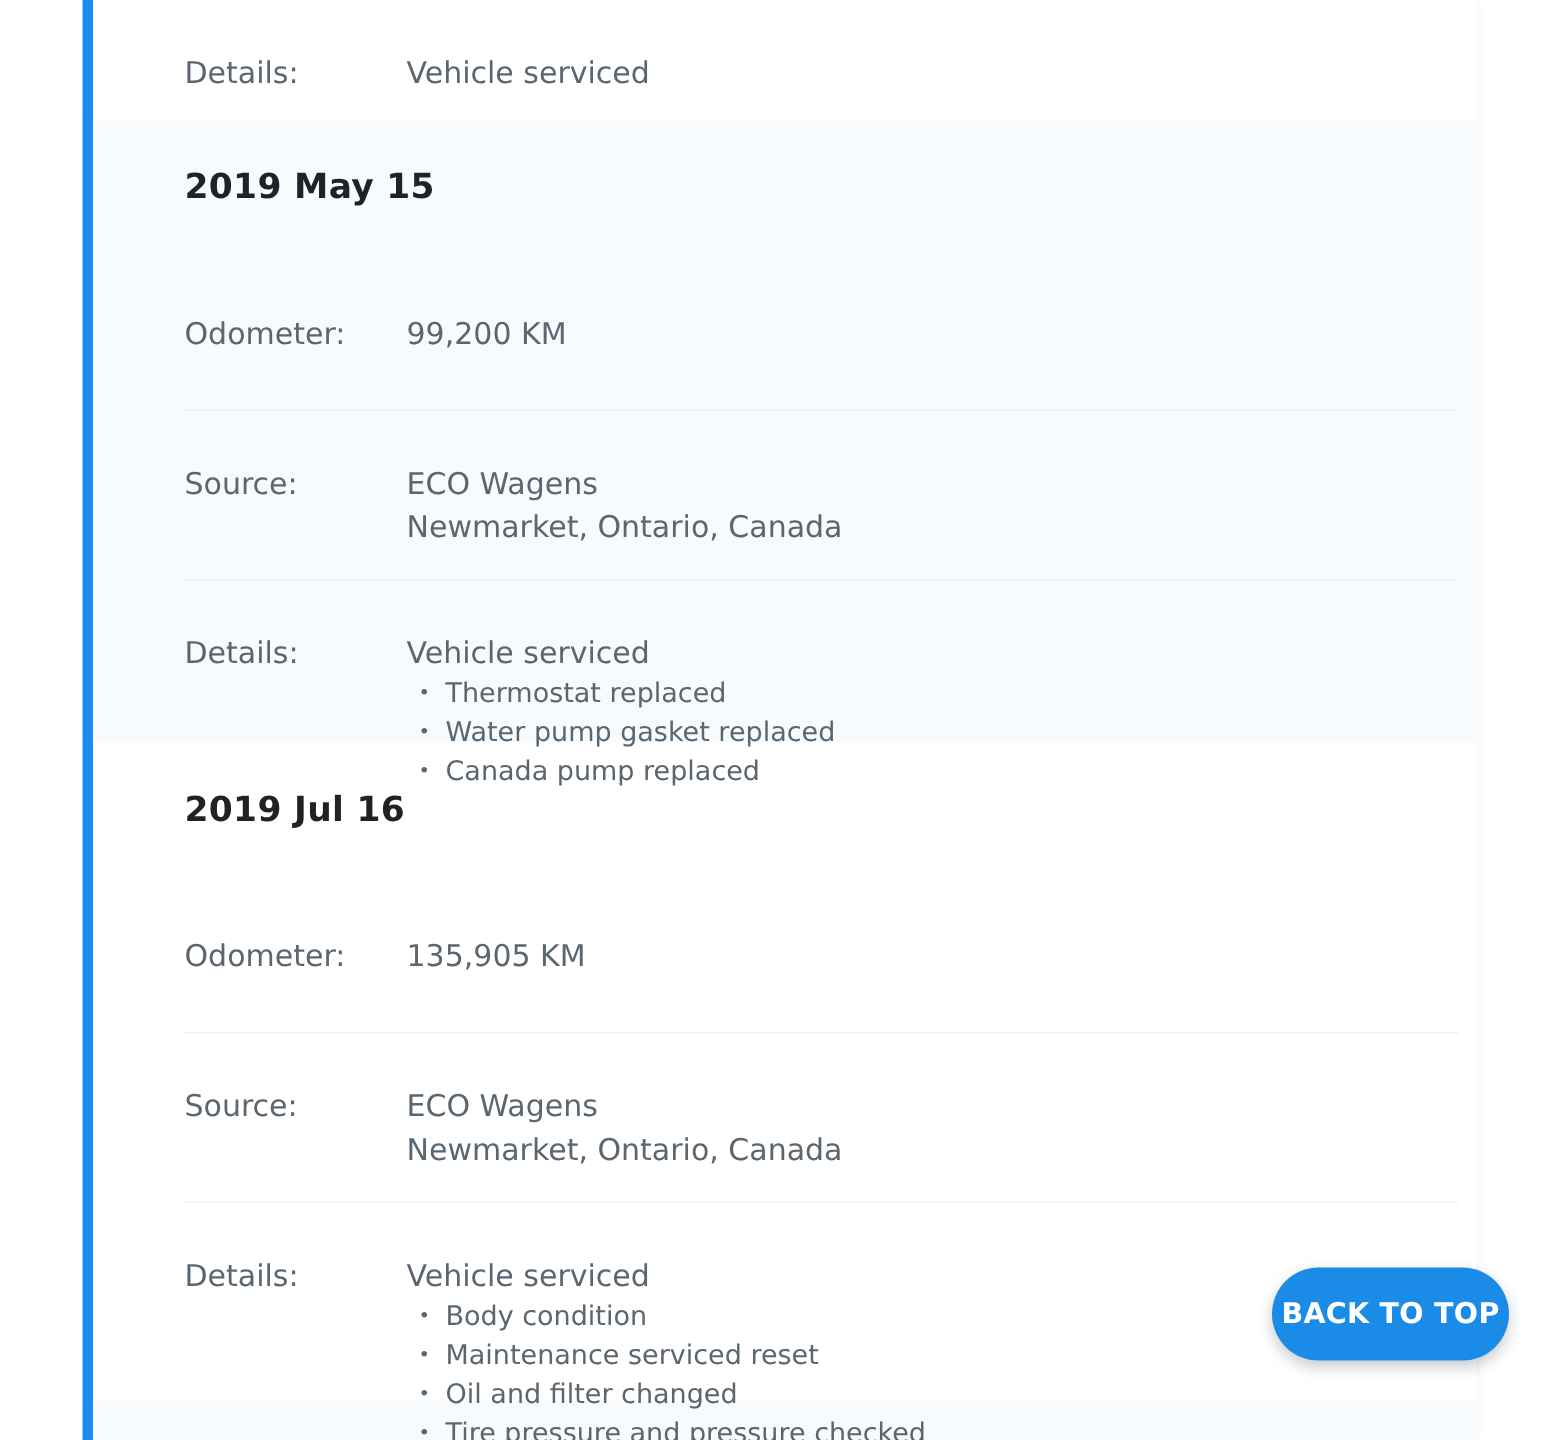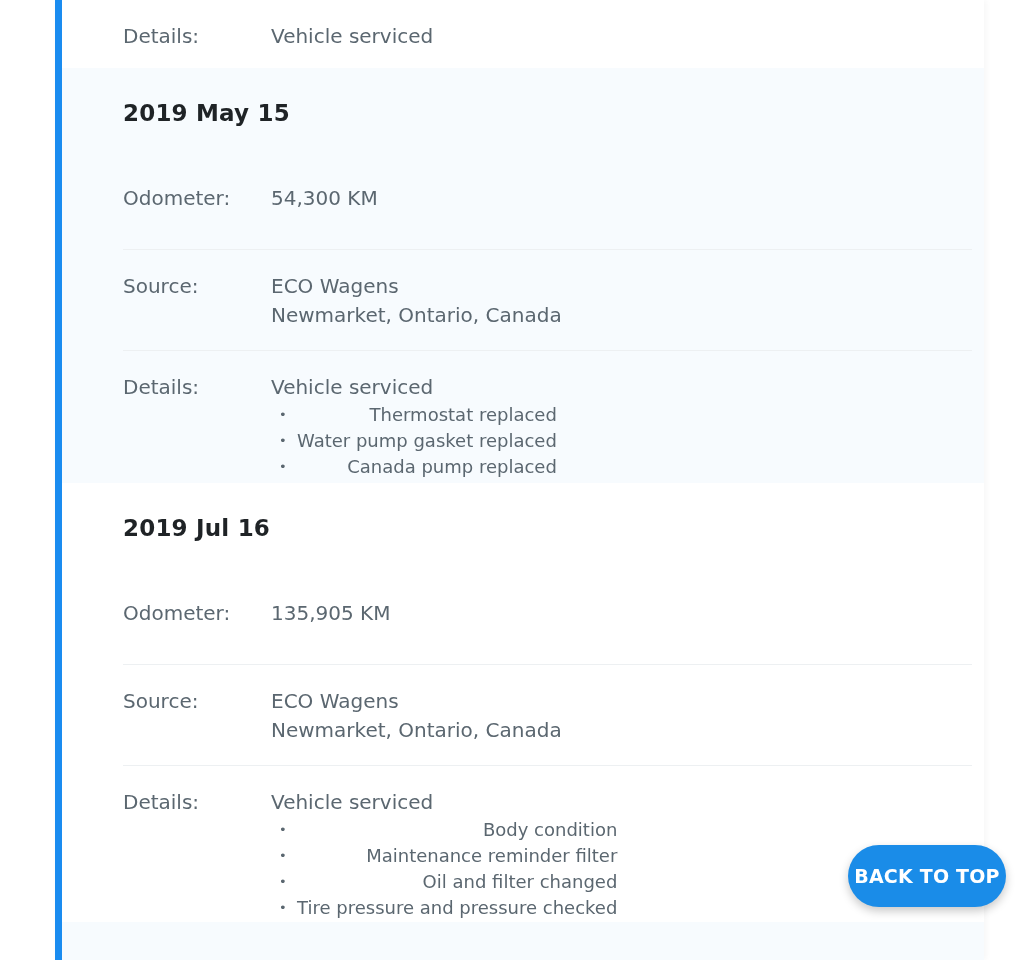--- a/index.html
+++ b/index.html
@@ -39,20 +39,21 @@
       color: #1f2326;
       padding-top: 32px;
       height: 52px;
       letter-spacing: 0.2px;
       font-weight: bold;
     }
     .row {
       display: flex;
       border-bottom: 1px solid #edf0f2;
       box-sizing: border-box;
+      margin-top: 12px;
     }
     .row:last-child { border-bottom: none; }
     .row .lbl {
       width: 148px;
       flex: none;
       font-size: 20px;
       color: #5b6770;
       line-height: 29px;
     }
     .row .val {
@@ -65,21 +66,20 @@
       list-style: none;
       margin: 0;
       padding: 0 0 0 8px;
     }
     .val li {
       font-size: 18px;
       line-height: 26px;
       color: #5b6770;
       position: relative;
       padding-left: 18px;
-      text-align: right;
     }
     .val li::before {
       content: "•";
       position: absolute;
       left: 0;
       top: 0;
       font-size: 13px;
       color: #5b6770;
     }
 
@@ -115,21 +115,21 @@
       <div class="row" style="padding-top:22px;">
         <span class="lbl">Details:</span>
         <span class="val">Vehicle serviced</span>
       </div>
     </div>
 
     <div class="record shaded" style="height:415px;">
       <div class="record-date">2019 May 15</div>
       <div class="row" style="padding-top:32px; height:98px;">
         <span class="lbl">Odometer:</span>
-        <span class="val">54,300 KM</span>
+        <span class="val">99,200 KM</span>
       </div>
       <div class="row" style="padding-top:22px; height:101px;">
         <span class="lbl">Source:</span>
         <span class="val">
           <span class="line">ECO Wagens</span>
           <span class="line">Newmarket, Ontario, Canada</span>
         </span>
       </div>
       <div class="row" style="padding-top:22px;">
         <span class="lbl">Details:</span>
@@ -156,21 +156,21 @@
           <span class="line">ECO Wagens</span>
           <span class="line">Newmarket, Ontario, Canada</span>
         </span>
       </div>
       <div class="row" style="padding-top:22px;">
         <span class="lbl">Details:</span>
         <span class="val">
           <span class="line">Vehicle serviced</span>
           <ul>
             <li>Body condition</li>
-            <li>Maintenance reminder filter</li>
+            <li>Maintenance serviced reset</li>
             <li>Oil and filter changed</li>
             <li>Tire pressure and pressure checked</li>
           </ul>
         </span>
       </div>
     </div>
 
     <div class="record shaded" style="height:60px;"></div>
   </div>
 

